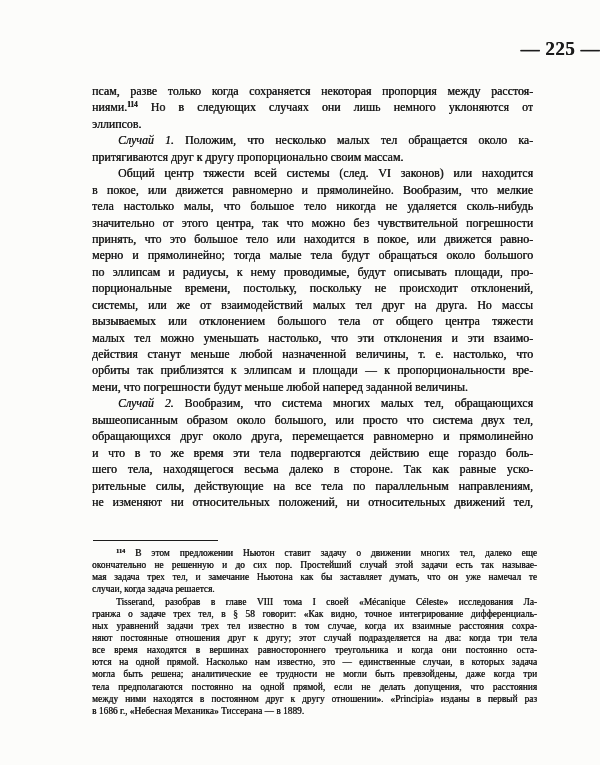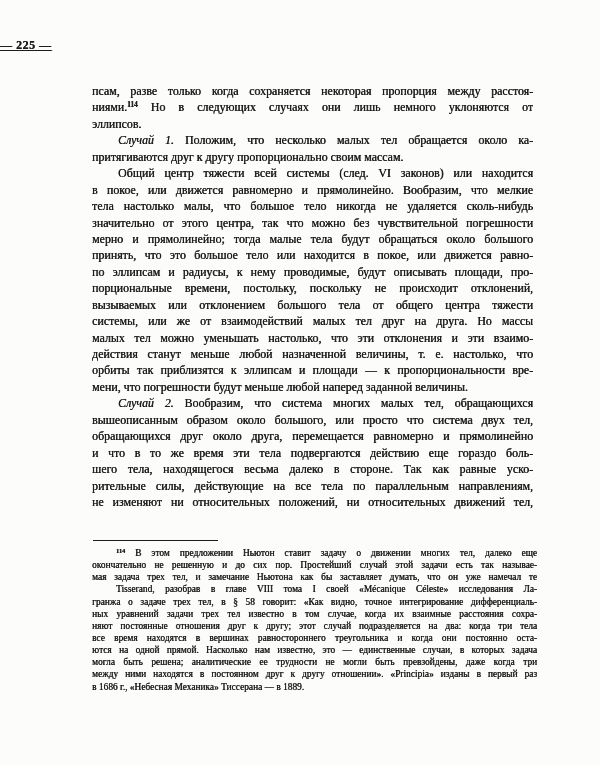--- a/index.html
+++ b/index.html
@@ -9,25 +9,24 @@
     height: 765px;
     background: #fcfcfa;
     font-family: "Liberation Serif", "DejaVu Serif", serif;
     color: #1c1c1c;
     text-shadow: 0.35px 0 0 currentColor; 
     overflow: hidden;
   }
   .running-head {
     position: absolute;
     top: 38px; left: 0; width: 100%;
-    text-align: left;
-    font-size: 12px;
+    text-align: right;
+    font-size: 19px;
     font-weight: bold;
     letter-spacing: 0.5px;
-    text-decoration: underline;
   }
   .body-block {
     position: absolute;
     top: 83px; left: 92px; width: 441px;
     font-size: 11.9px;
   }
   .bline {
     height: 16.45px;
     line-height: 16.45px;
     text-align: justify;
@@ -82,26 +81,26 @@
     <div class="bline"><span>ниями.</span><sup class="fnref">114</sup> <span>Но в следующих случаях они лишь немного уклоняются от</span></div>
     <div class="bline lastline">эллипсов.</div>
 
     <div class="bline first"><span class="lead">Случай 1.</span> <span>Положим, что несколько малых тел обращается около ка-</span></div>
     <div class="bline lastline">притягиваются друг к другу пропорционально своим массам.</div>
 
     <div class="bline first">Общий центр тяжести всей системы (след. VI законов) или находится</div>
     <div class="bline">в покое, или движется равномерно и прямолинейно. Вообразим, что мелкие</div>
     <div class="bline">тела настолько малы, что большое тело никогда не удаляется сколь-нибудь</div>
     <div class="bline">значительно от этого центра, так что можно без чувствительной погрешности</div>
+    <div class="bline">принять, что это большое тело или находится в покое, или движется равно-</div>
     <div class="bline">мерно и прямолинейно; тогда малые тела будут обращаться около большого</div>
-    <div class="bline">принять, что это большое тело или находится в покое, или движется равно-</div>
     <div class="bline">по эллипсам и радиусы, к нему проводимые, будут описывать площади, про-</div>
     <div class="bline">порциональные времени, постольку, поскольку не происходит отклонений,</div>
+    <div class="bline">системы, или же от взаимодействий малых тел друг на друга. Но массы</div>
     <div class="bline">вызываемых или отклонением большого тела от общего центра тяжести</div>
-    <div class="bline">системы, или же от взаимодействий малых тел друг на друга. Но массы</div>
     <div class="bline">малых тел можно уменьшать настолько, что эти отклонения и эти взаимо-</div>
     <div class="bline">действия станут меньше любой назначенной величины, т. е. настолько, что</div>
     <div class="bline">орбиты так приблизятся к эллипсам и площади — к пропорциональности вре-</div>
     <div class="bline lastline">мени, что погрешности будут меньше любой наперед заданной величины.</div>
 
     <div class="bline first"><span class="lead">Случай 2.</span> <span>Вообразим, что система многих малых тел, обращающихся</span></div>
     <div class="bline">вышеописанным образом около большого, или просто что система двух тел,</div>
     <div class="bline">обращающихся друг около друга, перемещается равномерно и прямолинейно</div>
     <div class="bline">и что в то же время эти тела подвергаются действию еще гораздо боль-</div>
     <div class="bline">шего тела, находящегося весьма далеко в стороне. Так как равные уско-</div>
@@ -109,25 +108,27 @@
     <div class="bline">не изменяют ни относительных положений, ни относительных движений тел,</div>
   </div>
 
   <div class="footnote-rule"></div>
 
   <div class="footnote-block">
 
     <div class="fline first"><sup class="fnref">114</sup> <span>В этом предложении Ньютон ставит задачу о движении многих тел, далеко еще</span></div>
     <div class="fline">окончательно не решенную и до сих пор. Простейший случай этой задачи есть так называе-</div>
     <div class="fline">мая задача трех тел, и замечание Ньютона как бы заставляет думать, что он уже намечал те</div>
+    <div class="fline lastline">случаи, когда задача решается.</div>
 
     <div class="fline first">Tisserand, разобрав в главе VIII тома I своей «Mécanique Céleste» исследования Ла-</div>
     <div class="fline">гранжа о задаче трех тел, в § 58 говорит: «Как видно, точное интегрирование дифференциаль-</div>
     <div class="fline">ных уравнений задачи трех тел известно в том случае, когда их взаимные расстояния сохра-</div>
     <div class="fline">няют постоянные отношения друг к другу; этот случай подразделяется на два: когда три тела</div>
     <div class="fline">все время находятся в вершинах равностороннего треугольника и когда они постоянно оста-</div>
     <div class="fline">ются на одной прямой. Насколько нам известно, это — единственные случаи, в которых задача</div>
     <div class="fline">могла быть решена; аналитические ее трудности не могли быть превзойдены, даже когда три</div>
+    <div class="fline">тела предполагаются постоянно на одной прямой, если не делать допущения, что расстояния</div>
     <div class="fline">между ними находятся в постоянном друг к другу отношении». «Principia» изданы в первый раз</div>
     <div class="fline lastline">в 1686 г., «Небесная Механика» Тиссерана — в 1889.</div>
   </div>
 
 </div>
 
 </body></html>

